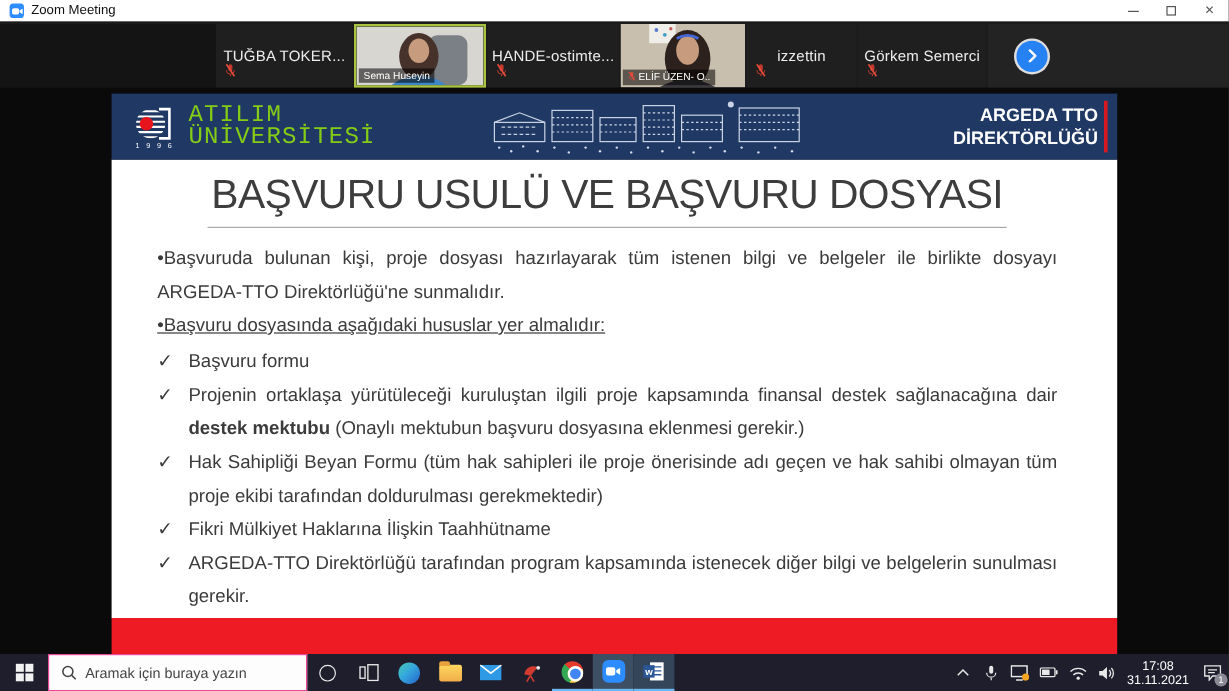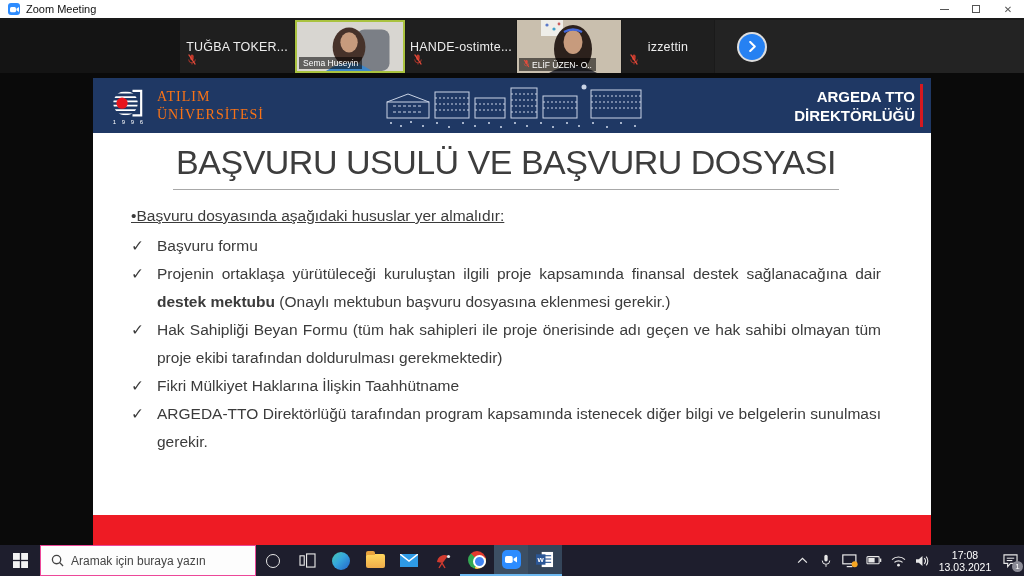--- a/index.html
+++ b/index.html
@@ -20,33 +20,33 @@
   
   .strip { height:55px; background:#1a1a1a; display:flex; padding-top:2px; }
   .strip-spacer { width:180px; background:#141414; }
   .tile { height:53px; position:relative; background:#1f1f1f; margin-right:1px; overflow:hidden; }
   .tile.name-tile { display:flex; align-items:center; justify-content:center; }
   .tile .pname { color:#ededed; font-size:12.5px; font-weight:normal; letter-spacing:.2px; }
   .tile .mic-muted { position:absolute; left:7px; bottom:3px; }
   .tile.video-tile svg.scene { display:block; width:100%; height:100%; }
   .tile.active-speaker { border:2px solid #a9c23f; }
   .vlabel { position:absolute; left:2px; bottom:2px; background:rgba(0,0,0,.55); color:#fff;
-    font-size:8.5px; padding:1px 4px; display:flex; align-items:center; gap:2px; }
+    font-size:8.5px; padding:1px 4px; display:flex; align-items:flex-start; gap:2px; }
   .strip-end { flex:1; background:#232323; display:flex; align-items:center; }
   .next-btn { width:26px; height:26px; border-radius:50%; background:#2681f2; margin-left:24px;
     display:flex; align-items:center; justify-content:center; box-shadow:0 0 0 2px rgba(255,255,255,.85); }
 
   
   .stage { height:472px; background:#0a0a0a; display:flex; justify-content:center; }
   .slide { width:838px; margin-top:5px; height:467px; display:flex; flex-direction:column; }
   .slide-header { height:55px; background:#1f3864; display:flex; align-items:center; position:relative; }
   .logo-block { display:flex; align-items:center; padding-left:16px; gap:8px; }
   .logo-mark { display:flex; flex-direction:column; align-items:center; }
   .logo-year { color:#fff; font-size:6px; letter-spacing:2px; margin-top:-3px; }
-  .uni-name { color:#f97316; font-family:Liberation Serif, serif; font-size:14px; letter-spacing:1px; line-height:18px; }
+  .uni-name { color:#84cc16; font-family:Liberation Mono, monospace; font-size:20px; letter-spacing:1px; line-height:18px; }
   .campus-art { flex:1; display:flex; justify-content:center; align-items:flex-end; height:100%; padding-bottom:3px; }
   .dept { text-align:right; color:#fff; font-weight:bold; font-size:15px; line-height:19px; padding-right:16px; }
   .dept-redbar { position:absolute; right:8px; top:6px; bottom:6px; width:3px; background:#d61920; }
 
   .slide-body { flex:1; background:#fff; padding:10px 50px 0 38px; color:#3b3b3b; }
   .slide-title { font-size:34px; font-weight:400; color:#3d3d3d; text-align:center; letter-spacing:-.5px; }
   .title-rule { height:1px; background:#a8a8a8; margin:7px 42px 12px 42px; }
   .para { font-size:15.5px; line-height:28px; text-align:justify; }
   .para .u { text-decoration:underline; }
   .check-list { list-style:none; margin-top:2px; }
@@ -178,20 +178,31 @@
     <span class="mic-muted">
       <svg width="10" height="13" viewBox="0 0 12 14">
           <rect x="4" y="1" width="4" height="7" rx="2" fill="#c0392b"></rect>
           <path d="M2 7a4 4 0 0 0 8 0" stroke="#c0392b" fill="none"></path>
           <line x1="6" y1="11" x2="6" y2="13" stroke="#c0392b"></line>
           <line x1="2" y1="1" x2="10" y2="13" stroke="#e74c3c" stroke-width="1.6"></line>
         </svg>
     </span>
   </div>
 
+  <div class="tile name-tile" style="width:107px">
+    <span class="pname">Görkem Semerci</span>
+    <span class="mic-muted">
+      <svg width="10" height="13" viewBox="0 0 12 14">
+          <rect x="4" y="1" width="4" height="7" rx="2" fill="#c0392b"></rect>
+          <path d="M2 7a4 4 0 0 0 8 0" stroke="#c0392b" fill="none"></path>
+          <line x1="6" y1="11" x2="6" y2="13" stroke="#c0392b"></line>
+          <line x1="2" y1="1" x2="10" y2="13" stroke="#e74c3c" stroke-width="1.6"></line>
+        </svg>
+    </span>
+  </div>
 
   <div class="strip-end">
     <div class="next-btn">
       <svg width="9" height="11" viewBox="0 0 9 12">
           <polyline points="2,1 7,6 2,11" fill="none" stroke="#fff" stroke-width="2.2" stroke-linecap="round" stroke-linejoin="round"></polyline>
         </svg>
     </div>
   </div>
 </div>
 
@@ -283,20 +294,21 @@
         <div>ARGEDA TTO</div>
         <div>DİREKTÖRLÜĞÜ</div>
       </div>
       <div class="dept-redbar"></div>
     </div>
 
     <div class="slide-body">
       <h1 class="slide-title">BAŞVURU USULÜ VE BAŞVURU DOSYASI</h1>
       <div class="title-rule"></div>
 
+      <p class="para"><span>•Başvuruda bulunan kişi, proje dosyası hazırlayarak tüm istenen bilgi ve belgeler ile birlikte dosyayı ARGEDA-TTO Direktörlüğü'ne sunmalıdır.</span></p>
       <p class="para"><span class="u">•Başvuru dosyasında aşağıdaki hususlar yer almalıdır:</span></p>
 
       <ul class="check-list">
         <li class="check-item">
           <span class="check">✓</span>
           <span class="check-text"><span>Başvuru formu</span><b></b><span></span></span>
         </li>
         <li class="check-item">
           <span class="check">✓</span>
           <span class="check-text"><span>Projenin ortaklaşa yürütüleceği kuruluştan ilgili proje kapsamında finansal destek sağlanacağına dair </span><b>destek mektubu</b><span> (Onaylı mektubun başvuru dosyasına eklenmesi gerekir.)</span></span>
@@ -433,21 +445,21 @@
     </div>
     <div class="tray-icon">
       <svg width="14" height="12" viewBox="0 0 15 13">
         <path d="M1 4.5 h3 l4 -3.5 v11 l-4 -3.5 h-3 z" fill="#e8e8e8"></path>
         <path d="M10 3.5 a4.5 4.5 0 0 1 0 6" fill="none" stroke="#e8e8e8" stroke-width="1.2"></path>
         <path d="M12 1.8 a7 7 0 0 1 0 9.4" fill="none" stroke="#e8e8e8" stroke-width="1.2"></path>
       </svg>
     </div>
     <div class="clock">
       <div>17:08</div>
-      <div>13.03.2021</div>
+      <div>31.11.2021</div>
     </div>
     <div class="tray-icon" style="width:28px">
       <svg width="15" height="14" viewBox="0 0 16 15">
         <path d="M1 1 h14 v9 h-7 l-3 3.5 v-3.5 h-4 z" fill="none" stroke="#e8e8e8" stroke-width="1.2"></path>
         <line x1="4" y1="4.5" x2="12" y2="4.5" stroke="#e8e8e8" stroke-width="1.1"></line>
         <line x1="4" y1="7" x2="10" y2="7" stroke="#e8e8e8" stroke-width="1.1"></line>
       </svg>
       <span class="badge">1</span>
     </div>
   </div>

